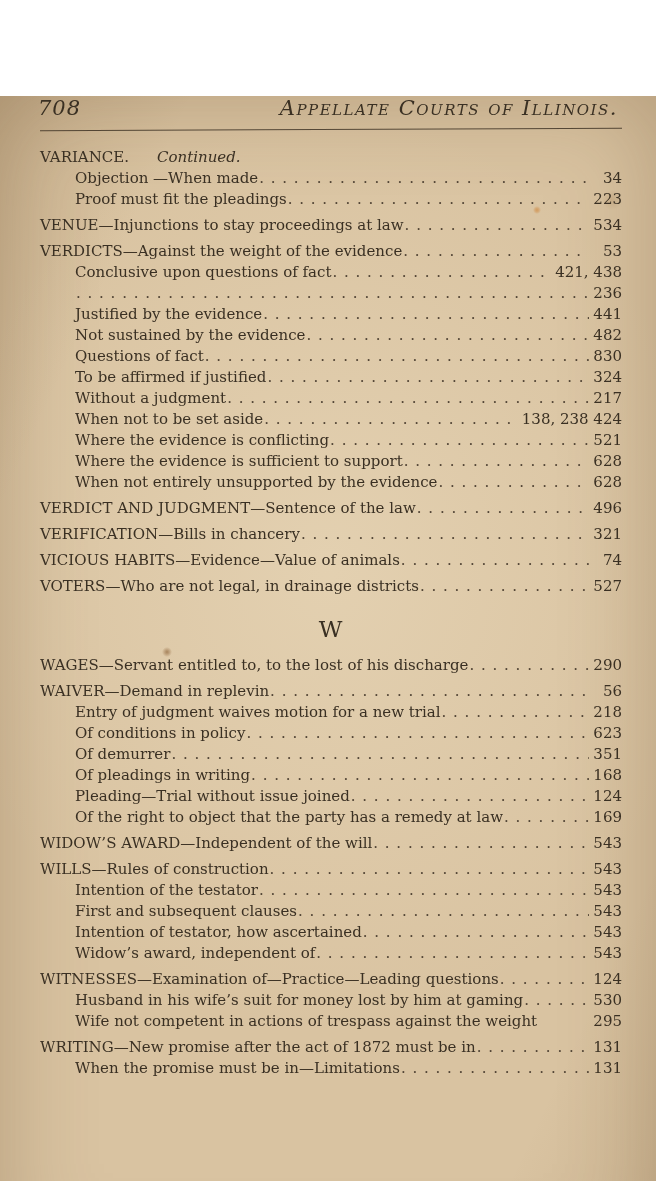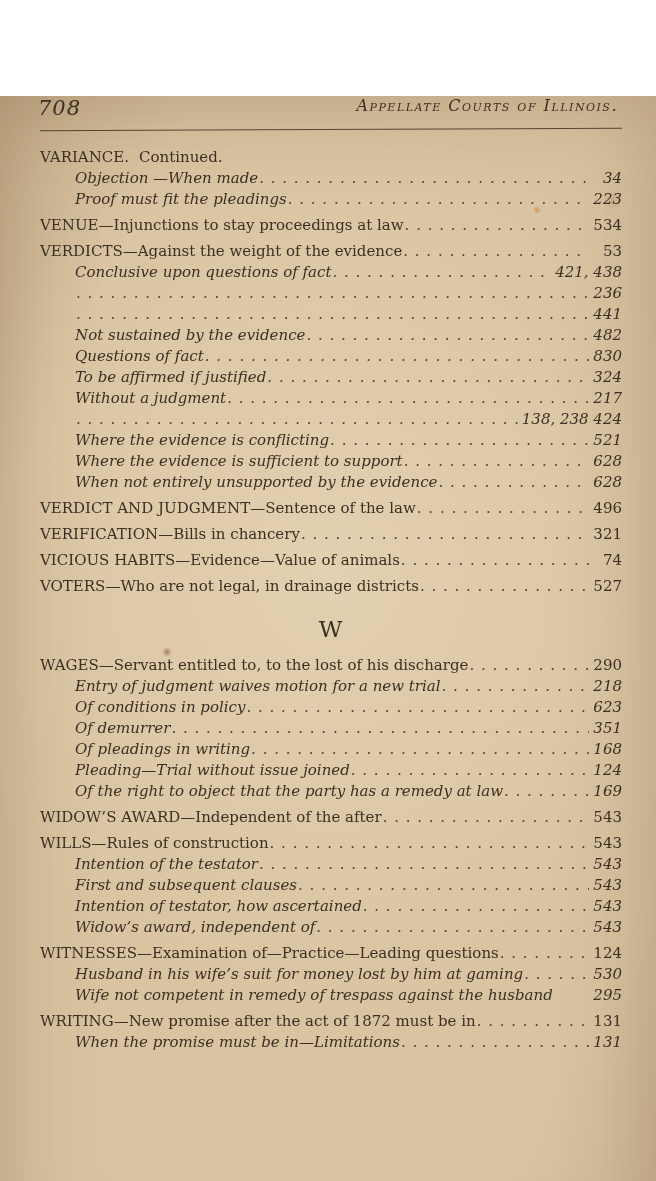--- a/index.html
+++ b/index.html
@@ -34,44 +34,45 @@
   }
   .pageno {
     position: absolute;
     left: 0;
     top: 0;
     font-size: 21px;
     letter-spacing: 1px;
   }
   .running-title {
     font-variant: small-caps;
-    font-size: 16px;
+    font-size: 21px;
     letter-spacing: 1.5px;
     white-space: nowrap;
   }
   .rule {
     margin: 7px 34px 0 40px;
     border-top: 1.5px solid rgba(62,50,36,0.85);
     transform: rotate(-0.25deg);
   }
   .index-list {
     margin: 17px 34px 0 40px;
     font-size: 15px;
   }
   .row {
     display: flex;
     align-items: baseline;
     line-height: 21px;
     white-space: nowrap;
   }
   .row.main { margin-top: 5px; }
-  .row.sub  { padding-left: 35px; font-style: italic; }
+  .row.sub  { padding-left: 35px; }
   .label { flex: 0 0 auto; }
   .cont {
-    margin-left: 10px;
+    font-style: italic;
+    margin-left: 28px;
   }
   .leader {
     flex: 1 1 auto;
     overflow: hidden;
     height: 1em;
     margin: 0 3px 0 1px;
     color: #514435;
   }
   .leader::after {
     content: ". . . . . . . . . . . . . . . . . . . . . . . . . . . . . . . . . . . . . . . . . . . . . . . . . . . . . . . . . . . . . . . . . . ";
@@ -130,20 +131,21 @@
       <div class="row sub">
     <span class="label"><span>Conclusive upon questions of fact</span></span>
     <span class="leader"></span>
     <span class="pagenum">421, 438</span>
   </div>
       <div class="row sub">
     <span class="leader"></span>
     <span class="pagenum">236</span>
   </div>
       <div class="row sub">
+    <span class="label"><span>Justified by the evidence</span></span>
     <span class="leader"></span>
     <span class="pagenum">441</span>
   </div>
       <div class="row sub">
     <span class="label"><span>Not sustained by the evidence</span></span>
     <span class="leader"></span>
     <span class="pagenum">482</span>
   </div>
       <div class="row sub">
     <span class="label"><span>Questions of fact</span></span>
@@ -154,20 +156,21 @@
     <span class="label"><span>To be affirmed if justified</span></span>
     <span class="leader"></span>
     <span class="pagenum">324</span>
   </div>
       <div class="row sub">
     <span class="label"><span>Without a judgment</span></span>
     <span class="leader"></span>
     <span class="pagenum">217</span>
   </div>
       <div class="row sub">
+    <span class="label"><span>When not to be set aside</span></span>
     <span class="leader"></span>
     <span class="pagenum">138, 238 424</span>
   </div>
       <div class="row sub">
     <span class="label"><span>Where the evidence is conflicting</span></span>
     <span class="leader"></span>
     <span class="pagenum">521</span>
   </div>
       <div class="row sub">
     <span class="label"><span>Where the evidence is sufficient to support</span></span>
@@ -198,20 +201,25 @@
     <span class="label"><span>VOTERS—Who are not legal, in drainage districts</span></span>
     <span class="leader"></span>
     <span class="pagenum">527</span>
   </div>
       <div class="section-heading">W</div>
       <div class="row main">
     <span class="label"><span>WAGES—Servant entitled to, to the lost of his discharge</span></span>
     <span class="leader"></span>
     <span class="pagenum">290</span>
   </div>
+      <div class="row main">
+    <span class="label"><span>WAIVER—Demand in replevin</span></span>
+    <span class="leader"></span>
+    <span class="pagenum">56</span>
+  </div>
       <div class="row sub">
     <span class="label"><span>Entry of judgment waives motion for a new trial</span></span>
     <span class="leader"></span>
     <span class="pagenum">218</span>
   </div>
       <div class="row sub">
     <span class="label"><span>Of conditions in policy</span></span>
     <span class="leader"></span>
     <span class="pagenum">623</span>
   </div>
@@ -229,21 +237,21 @@
     <span class="label"><span>Pleading—Trial without issue joined</span></span>
     <span class="leader"></span>
     <span class="pagenum">124</span>
   </div>
       <div class="row sub">
     <span class="label"><span>Of the right to object that the party has a remedy at law</span></span>
     <span class="leader"></span>
     <span class="pagenum">169</span>
   </div>
       <div class="row main">
-    <span class="label"><span>WIDOW’S AWARD—Independent of the after</span></span>
+    <span class="label"><span>WIDOW’S AWARD—Independent of the will</span></span>
     <span class="leader"></span>
     <span class="pagenum">543</span>
   </div>
       <div class="row main">
     <span class="label"><span>WILLS—Rules of construction</span></span>
     <span class="leader"></span>
     <span class="pagenum">543</span>
   </div>
       <div class="row sub">
     <span class="label"><span>Intention of the testator</span></span>
@@ -269,21 +277,21 @@
     <span class="label"><span>WITNESSES—Examination of—Practice—Leading questions</span></span>
     <span class="leader"></span>
     <span class="pagenum">124</span>
   </div>
       <div class="row sub">
     <span class="label"><span>Husband in his wife’s suit for money lost by him at gaming</span></span>
     <span class="leader"></span>
     <span class="pagenum">530</span>
   </div>
       <div class="row sub">
-    <span class="label"><span>Wife not competent in remedy of trespass against the husband</span></span>
+    <span class="label"><span>Wife not competent in actions of trespass against the weight</span></span>
     <span class="leader no-dots"></span>
     <span class="pagenum">295</span>
   </div>
       <div class="row main">
     <span class="label"><span>WRITING—New promise after the act of 1872 must be in</span></span>
     <span class="leader"></span>
     <span class="pagenum">131</span>
   </div>
       <div class="row sub">
     <span class="label"><span>When the promise must be in—Limitations</span></span>

